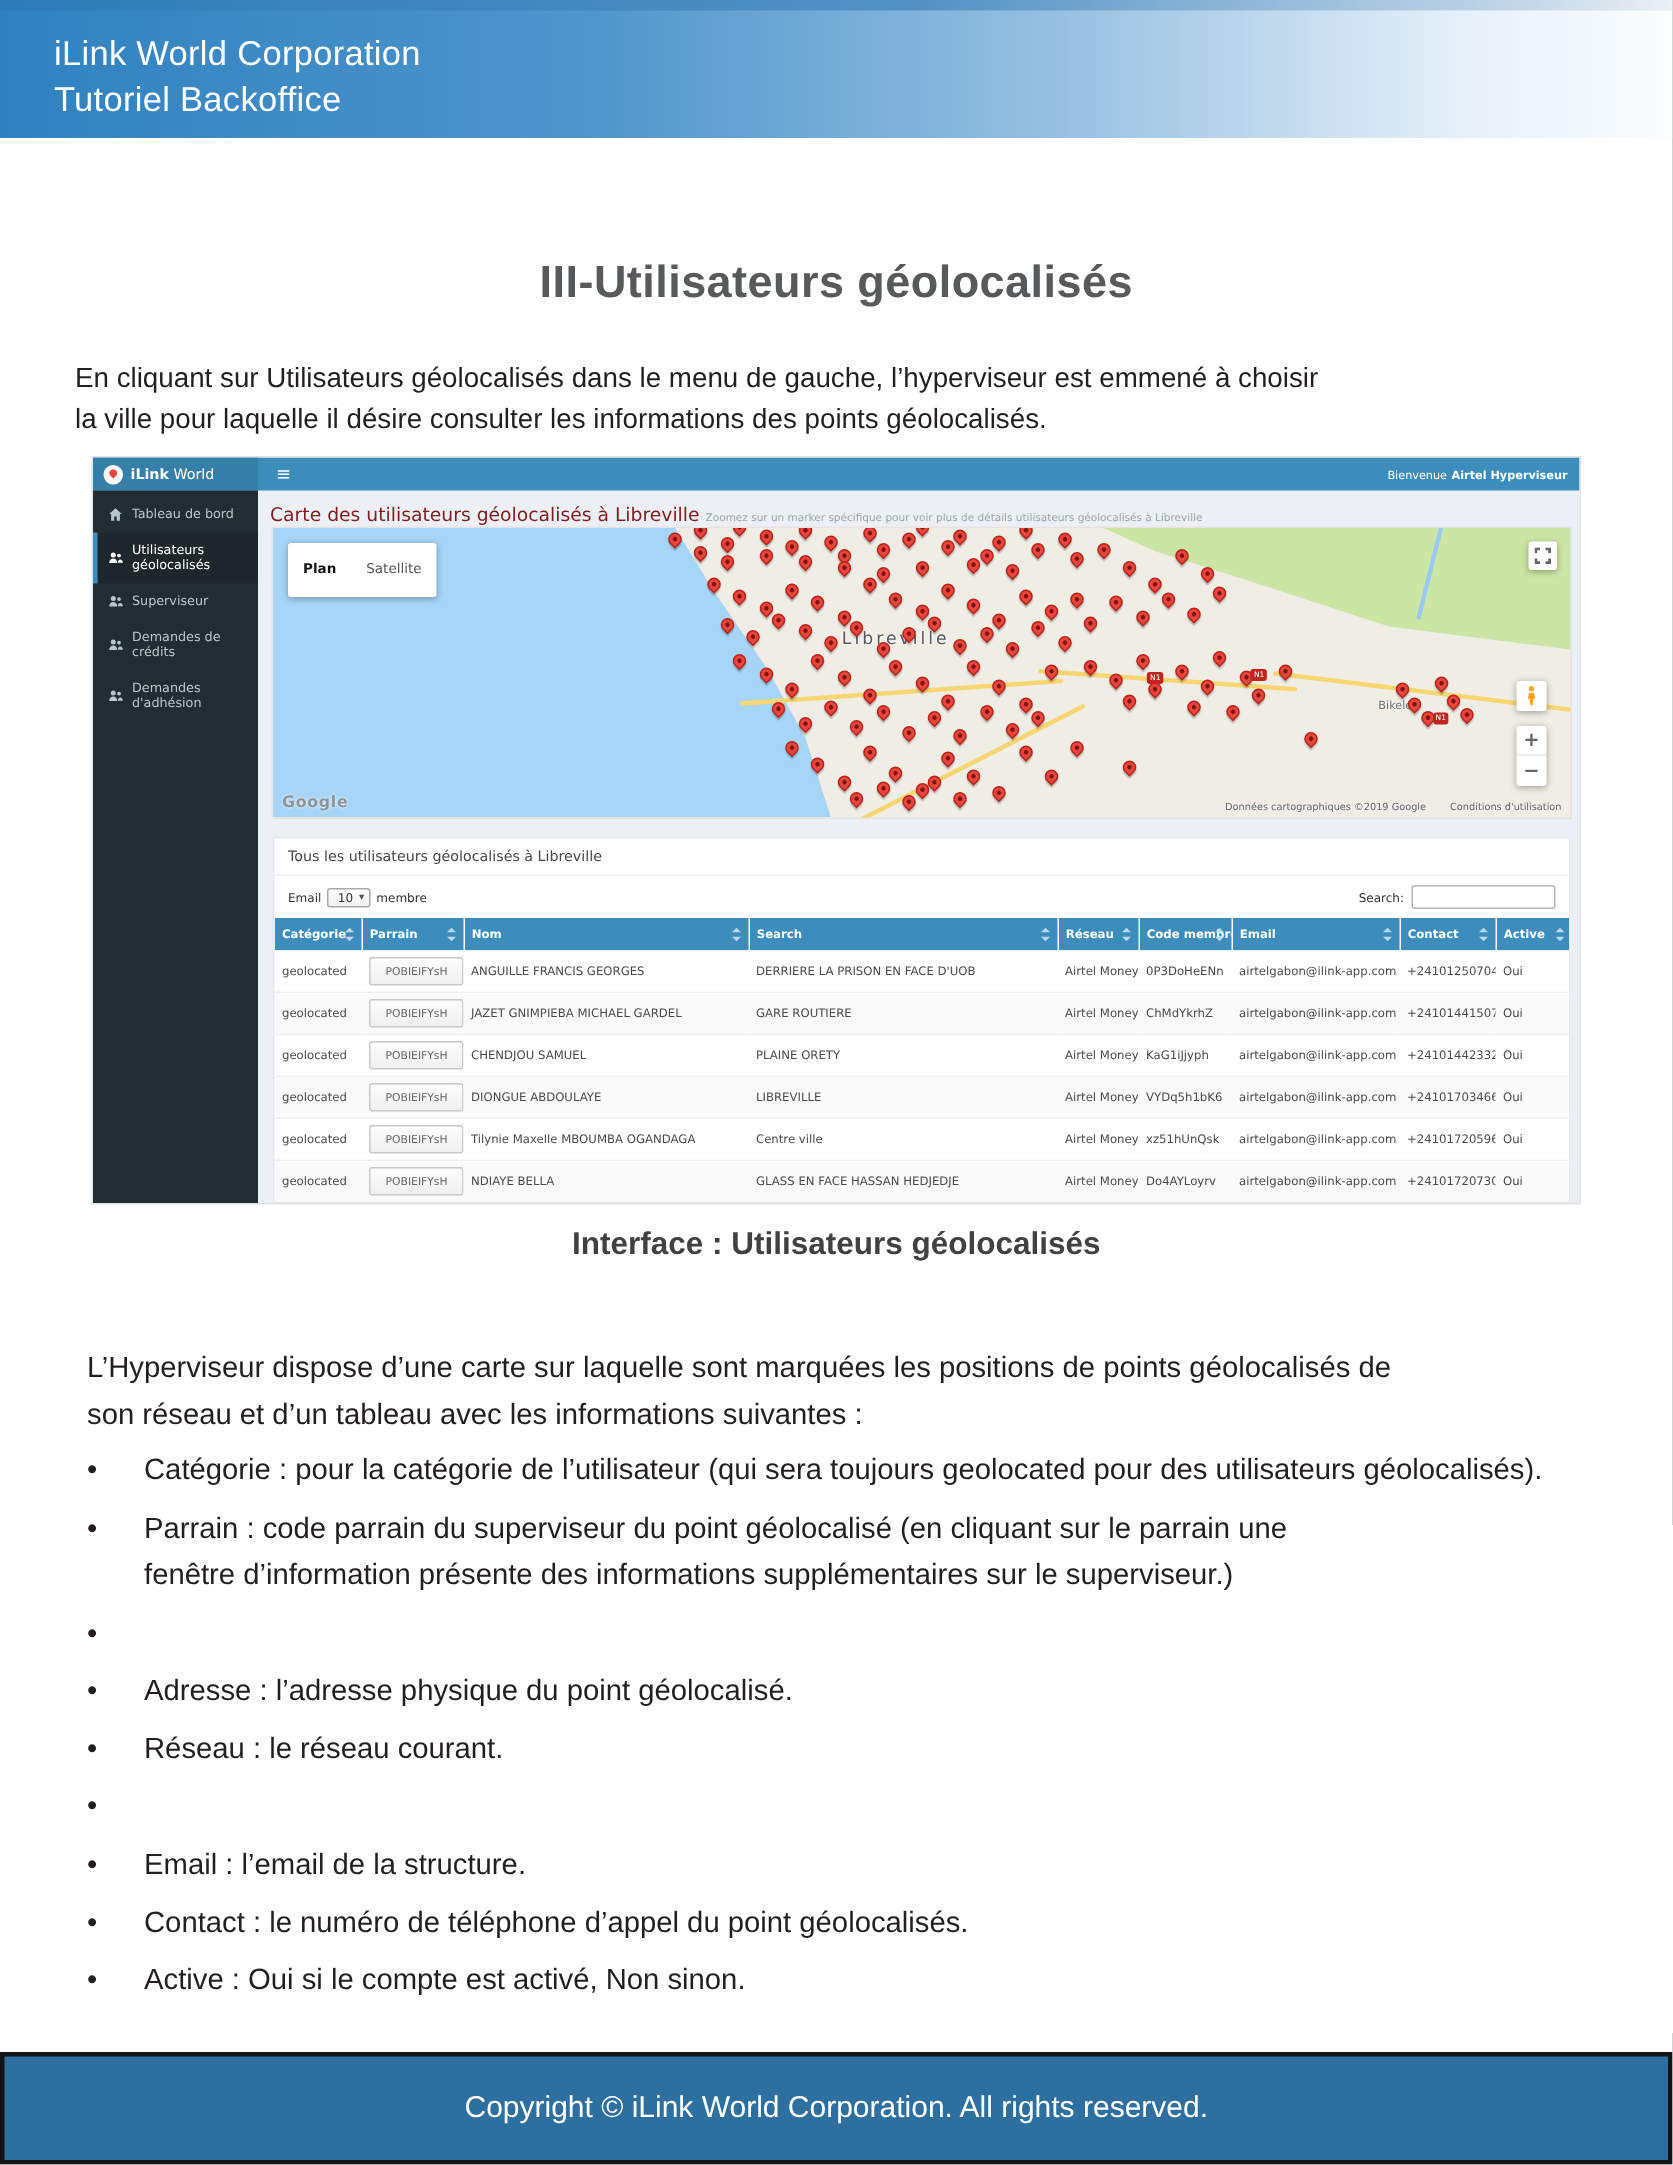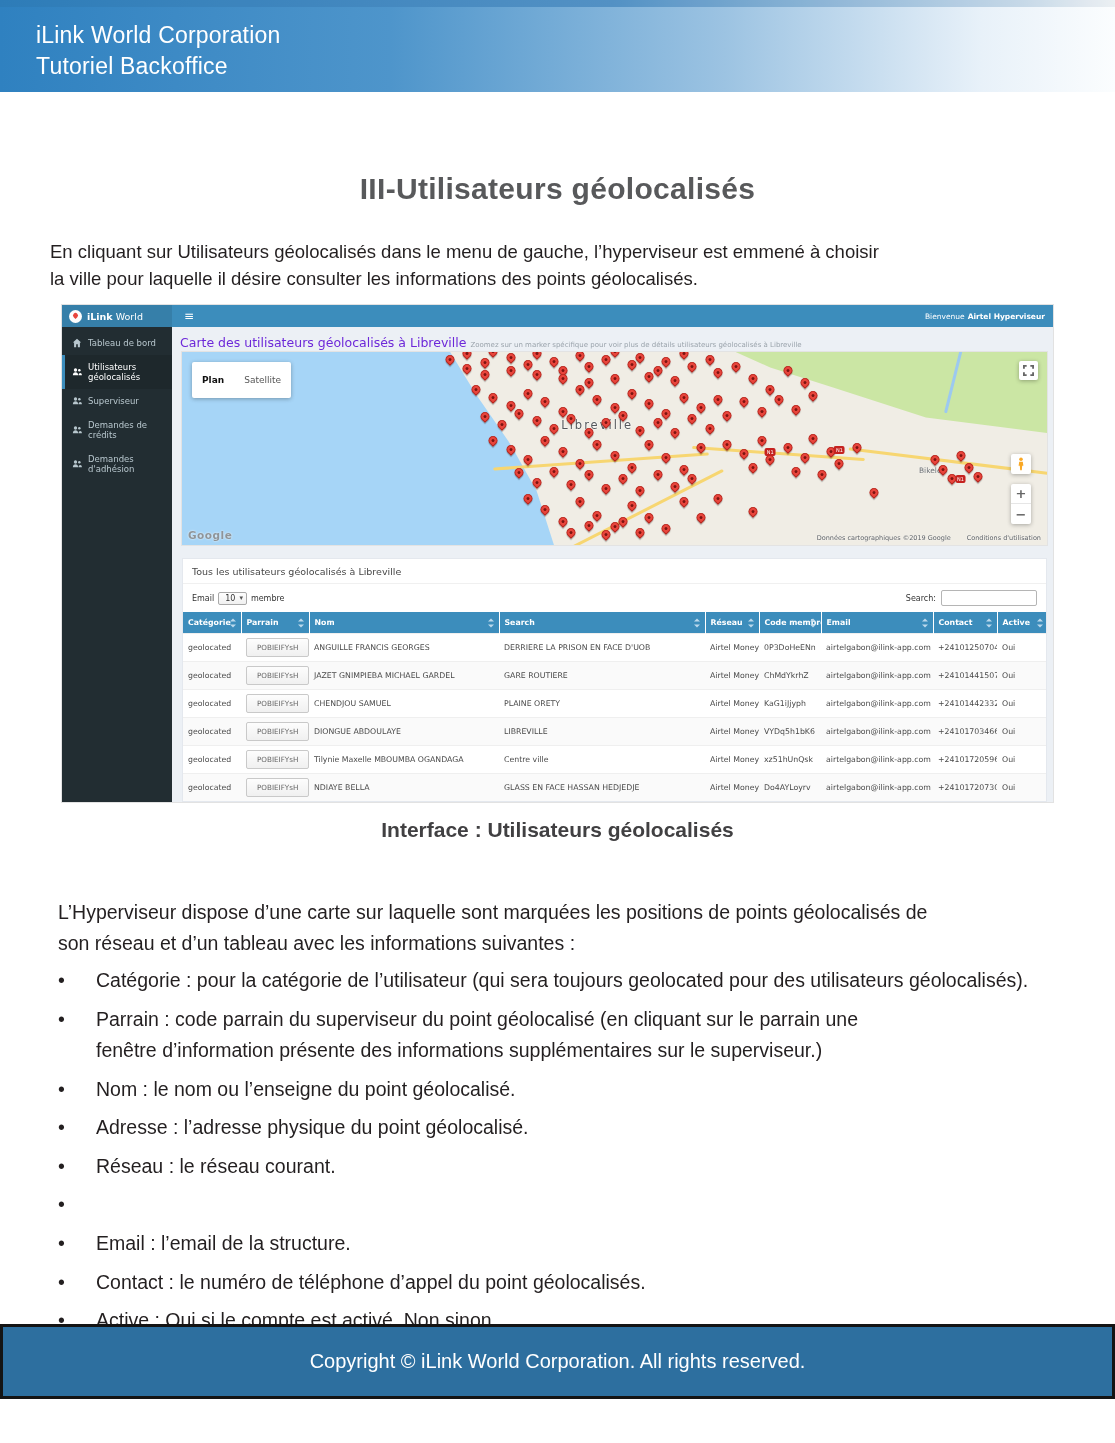--- a/index.html
+++ b/index.html
@@ -17,21 +17,21 @@
   
   .doc-title { position:absolute; left:0; top:172px; width:1115px; text-align:center;
     font-size:30px; font-weight:bold; color:#58595b; letter-spacing:0.3px; }
   .doc-intro { position:absolute; left:50px; top:239px; width:1010px; font-size:18.5px; color:#231f20; line-height:1.45; }
   .doc-caption { position:absolute; left:0; top:818px; width:1115px; text-align:center; font-size:21px; font-weight:bold; color:#414042; }
   .doc-body { position:absolute; left:58px; top:897px; width:1010px; font-size:19.5px; color:#231f20; line-height:1.6; }
   .doc-bullets { position:absolute; left:58px; top:965px; width:1030px; font-size:19.5px; color:#231f20; }
   .bullet-item { display:flex; margin-bottom:7px; line-height:1.62; }
   .bullet-dot { width:38px; flex:0 0 38px; text-align:left; }
   
-  .doc-footer { position:absolute; left:0; top:1324px; width:1115px; height:75px; background:#2d6f9f;
+  .doc-footer { position:absolute; left:0; top:1368px; width:1115px; height:75px; background:#2d6f9f;
     border:3px solid #141414; display:flex; align-items:center; justify-content:center; }
   .doc-footer span { color:#fff; font-size:20px; }
 
   
   .shot { position:absolute; left:62px; top:305px; width:991px; height:497px; background:#ecf0f5;
     font-family:"DejaVu Sans", sans-serif; overflow:hidden; box-shadow:0 0 0 1px #e2e2e2; }
 
   .navbar { position:absolute; left:0; top:0; width:100%; height:22px; background:#3c8dbc; }
   .logo-block { position:absolute; left:0; top:0; width:110px; height:22px; background:#367fa9;
     display:flex; align-items:center; gap:5px; padding-left:7px; }
@@ -47,21 +47,21 @@
   .welcome b { font-weight:bold; }
 
   .sidebar { position:absolute; left:0; top:22px; width:110px; height:475px; background:#222d32; padding-top:4px; }
   .side-item { display:flex; align-items:center; gap:6px; padding:7px 7px; color:#b8c7ce; font-size:8.5px;
     border-left:3px solid transparent; cursor:pointer; }
   .side-item.active { background:#1e282c; color:#fff; border-left-color:#3c8dbc; }
   .side-icon { width:10px; flex:0 0 10px; display:flex; align-items:center; }
   .side-icon svg { width:10px; height:10px; fill:currentColor; }
 
   .content-head { position:absolute; left:118px; top:27px; width:865px; }
-  .content-title { font-size:12.5px; color:#6d28d9; font-weight:500; }
+  .content-title { font-size:12.5px; color:#7f1d1d; font-weight:500; }
   .content-sub { font-size:7px; color:#9aa3ab; margin-left:4px; }
 
   
   .map { position:absolute; left:120px; top:47px; width:865px; height:193px; background:#f0ede5; overflow:hidden;
     box-shadow:0 0 0 1px #e3e3e3; }
   .ocean { position:absolute; inset:0; background:#a6d5f7;
     clip-path:polygon(0 0, 31% 0, 34% 22%, 38% 48%, 41% 72%, 43% 100%, 0 100%); }
   .park { position:absolute; inset:0; background:#cbe6a4;
     clip-path:polygon(64% 0, 100% 0, 100% 42%, 86% 34%, 75% 18%, 68% 8%); }
   .river { position:absolute; left:89%; top:-2%; width:3px; height:34%; background:#9cc9f0; transform:rotate(14deg); border-radius:2px; }
@@ -519,21 +519,20 @@
       <div class="bullet-item">
     <span class="bullet-dot">•</span>
     <span class="bullet-text">Catégorie : pour la catégorie de l’utilisateur (qui sera toujours geolocated pour des utilisateurs géolocalisés).</span>
   </div>
       <div class="bullet-item">
     <span class="bullet-dot">•</span>
     <span class="bullet-text">Parrain : code parrain du superviseur du point géolocalisé (en cliquant sur le parrain une<br> fenêtre d’information présente des informations supplémentaires sur le superviseur.)</span>
   </div>
       <div class="bullet-item">
     <span class="bullet-dot">•</span>
-    <span class="bullet-text">Nom : le nom ou l’enseigne du point géolocalisé.</span>
   </div>
       <div class="bullet-item">
     <span class="bullet-dot">•</span>
     <span class="bullet-text">Adresse : l’adresse physique du point géolocalisé.</span>
   </div>
       <div class="bullet-item">
     <span class="bullet-dot">•</span>
     <span class="bullet-text">Réseau : le réseau courant.</span>
   </div>
       <div class="bullet-item">

